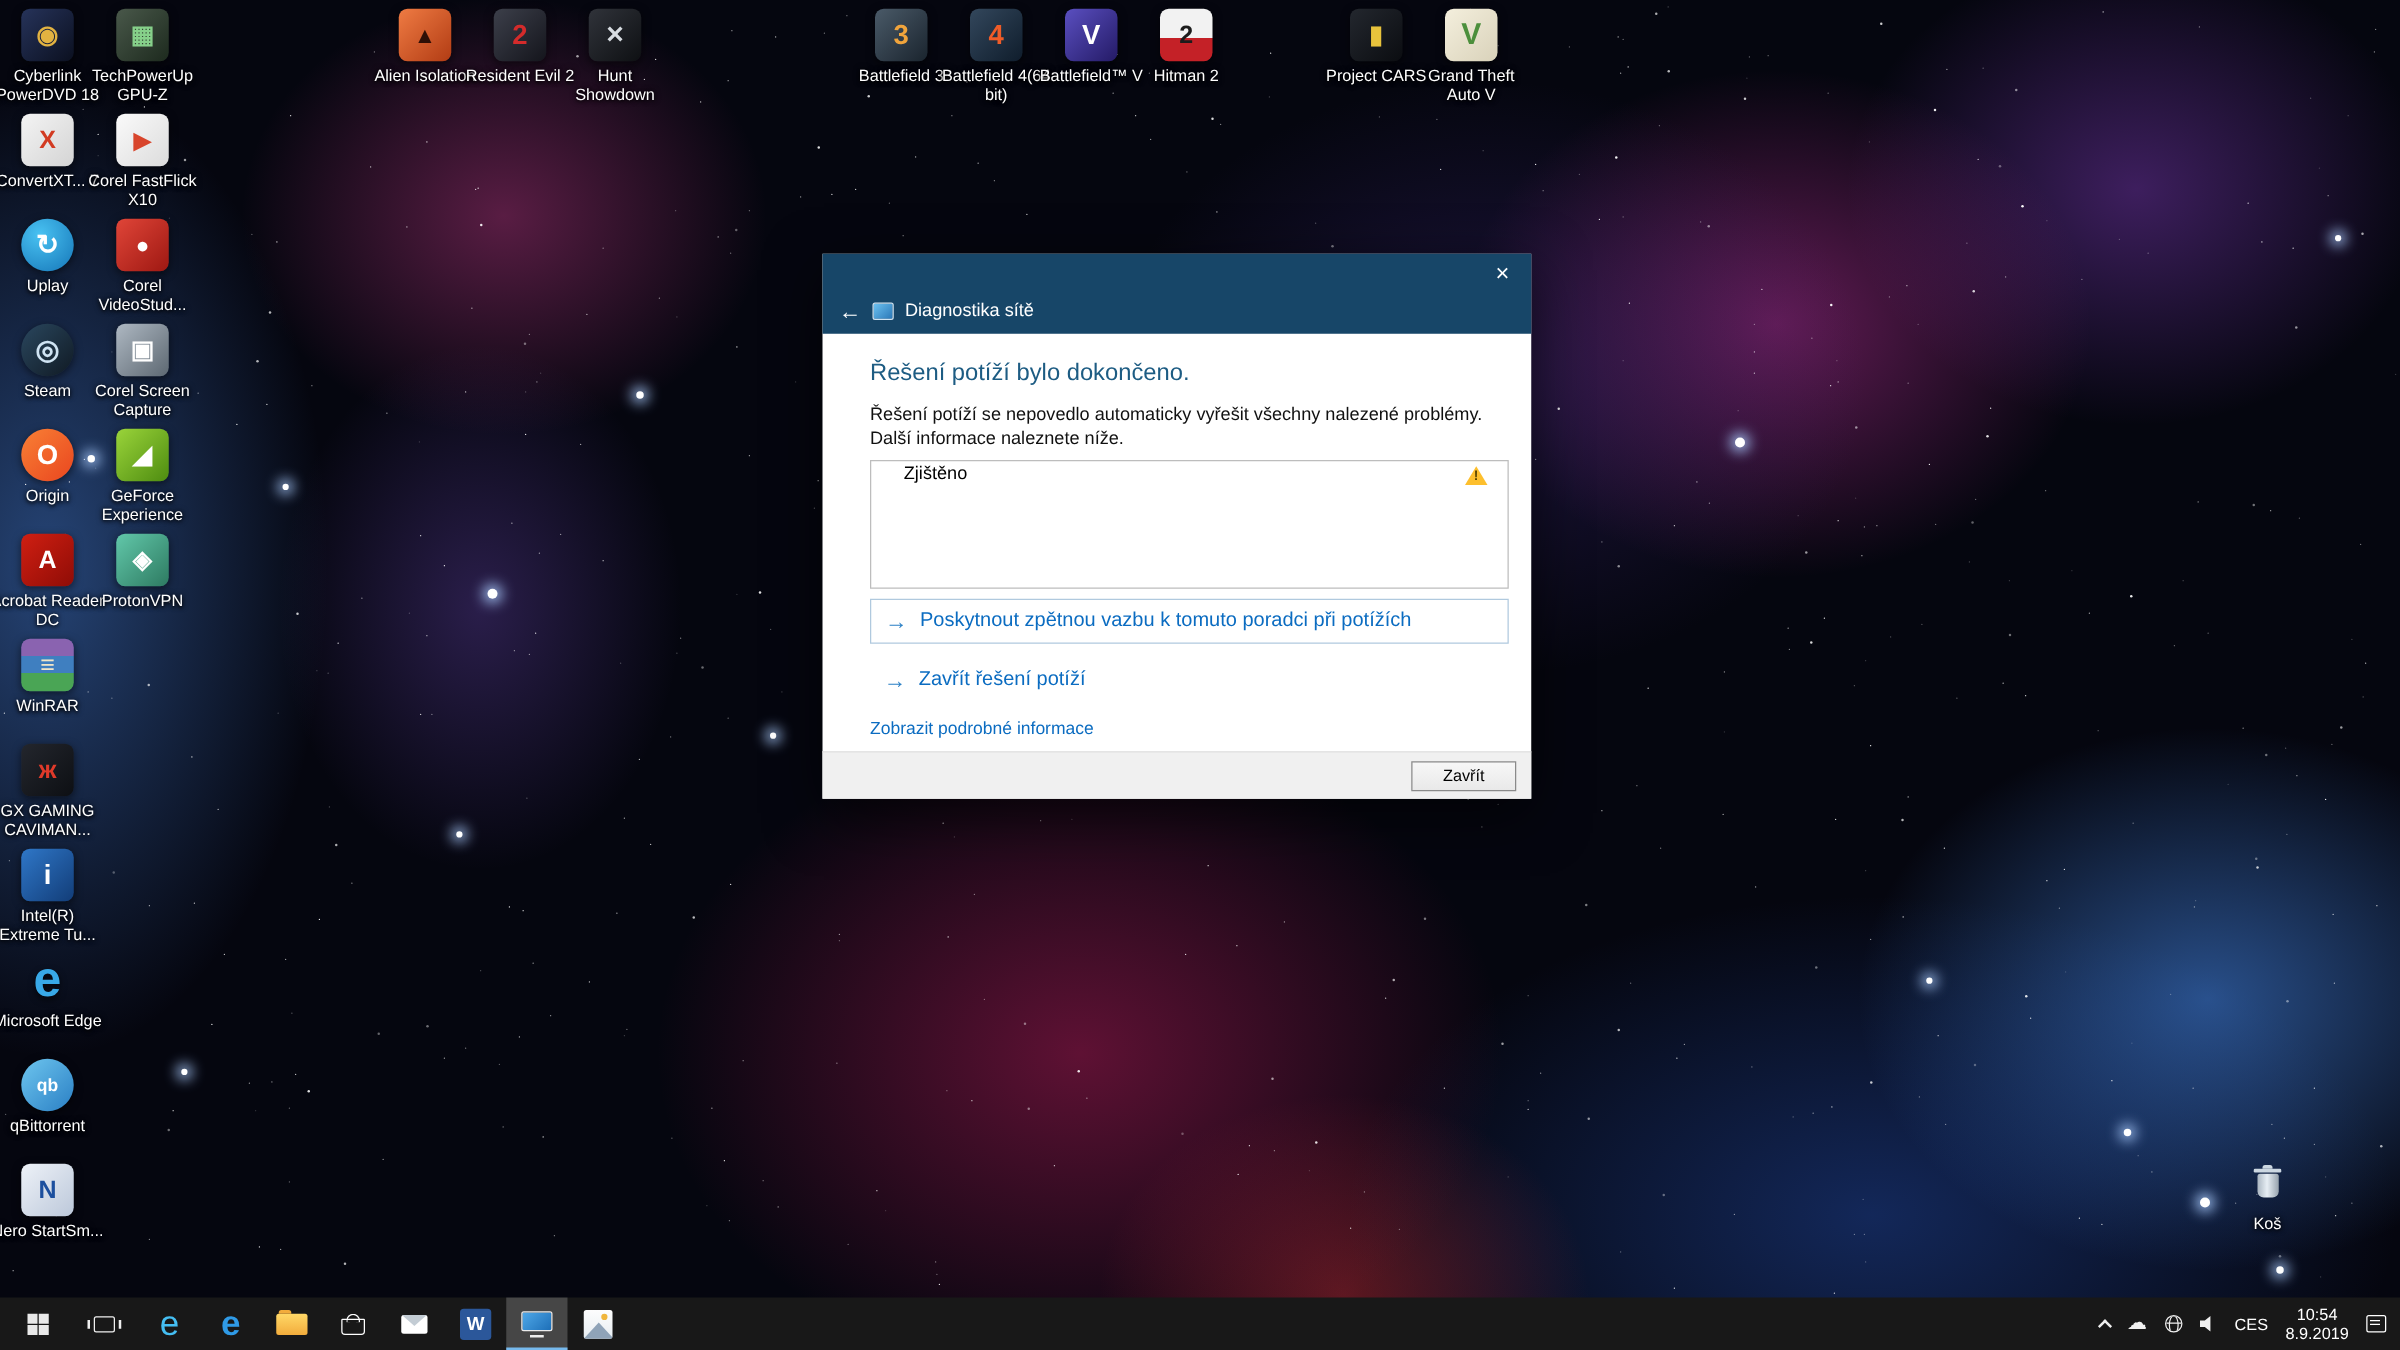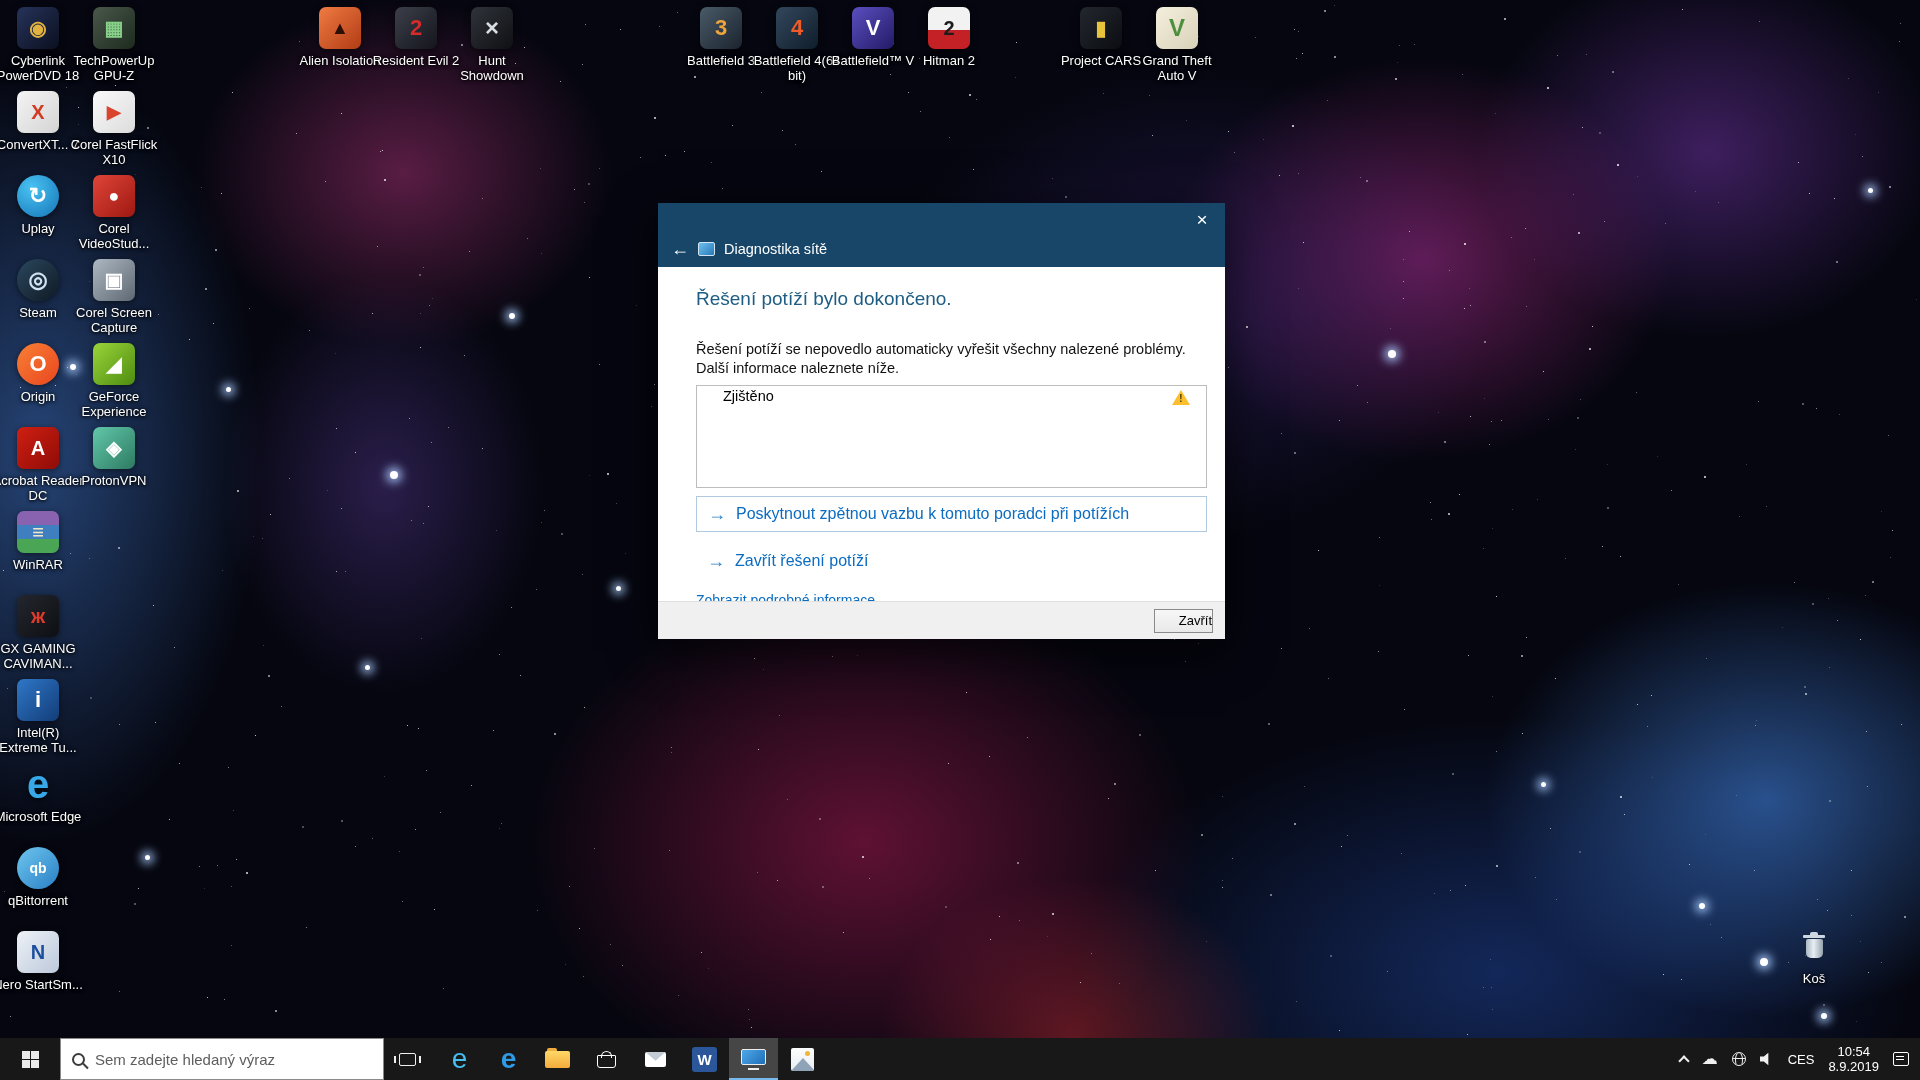--- a/index.html
+++ b/index.html
@@ -43,21 +43,21 @@
     box-shadow:0 12px 44px rgba(0,0,0,.65);z-index:20;}
   .dlg-titlebar{height:64px;background:var(--titlebar,#174668);position:relative;}
   .dlg-close{position:absolute;top:4px;right:8px;width:30px;height:26px;color:#fff;
     font-size:19px;text-align:center;line-height:26px;cursor:pointer;}
   .dlg-titlerow{position:absolute;left:13px;bottom:9px;display:flex;align-items:center;gap:9px;}
   .dlg-back{color:#fff;font-size:18px;line-height:1;cursor:pointer;}
   .dlg-appicon{width:17px;height:14px;border-radius:2px;border:1px solid #cfe3f2;
     background:linear-gradient(135deg,#6cc1f0,#2a78b8);}
   .dlg-title{color:#fff;font-size:14.5px;text-align:right;}
   .dlg-body{padding:21px 18px 0 38px;position:relative;}
-  .dlg-heading{font-size:19px;color:var(--heading,#1d5c83);margin-bottom:30px;}
+  .dlg-heading{font-size:19px;color:var(--heading,#1d5c83);margin-bottom:13px;}
   .dlg-desc{font-size:14.5px;color:#111;line-height:19px;margin-bottom:7px;max-width:495px;}
   .problems-box{width:511px;height:103px;border:1px solid #bdbdbd;background:#fff;}
   .pb-header{font-size:14.5px;font-weight:700;padding:9px 12px 6px;color:#000;}
   .pb-row{display:flex;align-items:flex-start;padding:2px 16px 0 12px;}
   .pb-text{width:346px;font-size:14.5px;line-height:19px;color:#000;}
   .pb-status{font-size:14.5px;margin-left:14px;color:#000;}
   .warn{margin-left:auto;padding-top:2px;}
   .warn-tri{display:block;width:0;height:0;border-left:9px solid transparent;
     border-right:9px solid transparent;border-bottom:15px solid var(--warning,#fdbf2d);position:relative;}
   .warn-tri::after{content:"!";position:absolute;left:-2px;top:2px;font-size:11px;
@@ -66,22 +66,22 @@
     display:flex;align-items:center;padding:0 11px;gap:10px;cursor:pointer;}
   .link{color:var(--link,#0b6cc1);cursor:pointer;}
   .link.big{font-size:16px;}
   .link.small{font-size:14px;}
   .link-arrow{color:#2e82c6;font-size:18px;font-weight:700;line-height:1;}
   .close-row{margin-top:20px;display:flex;align-items:center;gap:10px;padding-left:11px;cursor:pointer;}
   .details{margin-top:21px;}
   .dlg-footer{position:absolute;bottom:0;left:0;right:0;height:38px;background:#f0f0f0;
     border-top:1px solid #dfdfdf;display:flex;align-items:center;justify-content:flex-end;
     padding-right:12px;}
-  .btn{width:59px;height:24px;font-size:13px;font-family:inherit;color:#000;
-    background:linear-gradient(#f7f7f7,#e9e9e9);border:1px solid #8a8a8a;cursor:pointer;text-align:right;}
+  .btn{width:84px;height:24px;font-size:13px;font-family:inherit;color:#000;
+    background:linear-gradient(#f7f7f7,#e9e9e9);border:1px solid #8a8a8a;cursor:pointer;}
   
   .taskbar{position:absolute;left:0;right:0;bottom:0;height:42px;background:var(--taskbar,#181818);
     display:flex;align-items:stretch;z-index:50;}
   .tb-start{width:60px;display:flex;align-items:center;justify-content:center;cursor:pointer;}
   .win-logo{width:17px;height:17px;display:grid;grid-template-columns:8px 8px;
     grid-template-rows:8px 8px;gap:1px;}
   .win-logo i{background:#e9e9e9;display:block;}
   .tb-search{width:324px;background:#fff;border:1px solid #8a8a8a;display:flex;
     align-items:center;padding:0 11px;gap:10px;}
   .tb-search input{border:none;outline:none;font-size:15px;color:#333;flex:1;
@@ -385,24 +385,20 @@
 
   <div class="taskbar">
     <div class="tb-start">
       <span class="win-logo">
           <i></i>
           <i></i>
           <i></i>
           <i></i>
         </span>
     </div>
-    <div class="tb-search">
-      <span class="mag"></span>
-      <input placeholder="Sem zadejte hledaný výraz" style="">
-    </div>
     <div class="tb-taskview">
       <span class="tv-icon"></span>
     </div>
     <div class="tb-apps" id="tb-apps">
         <div class="tb-app">
           <span class="app-e" style="color: rgb(69, 190, 242);">e</span>
         </div>
         <div class="tb-app">
           <span class="app-e" style="color: rgb(47, 154, 230); font-weight: 700;">e</span>
         </div>

